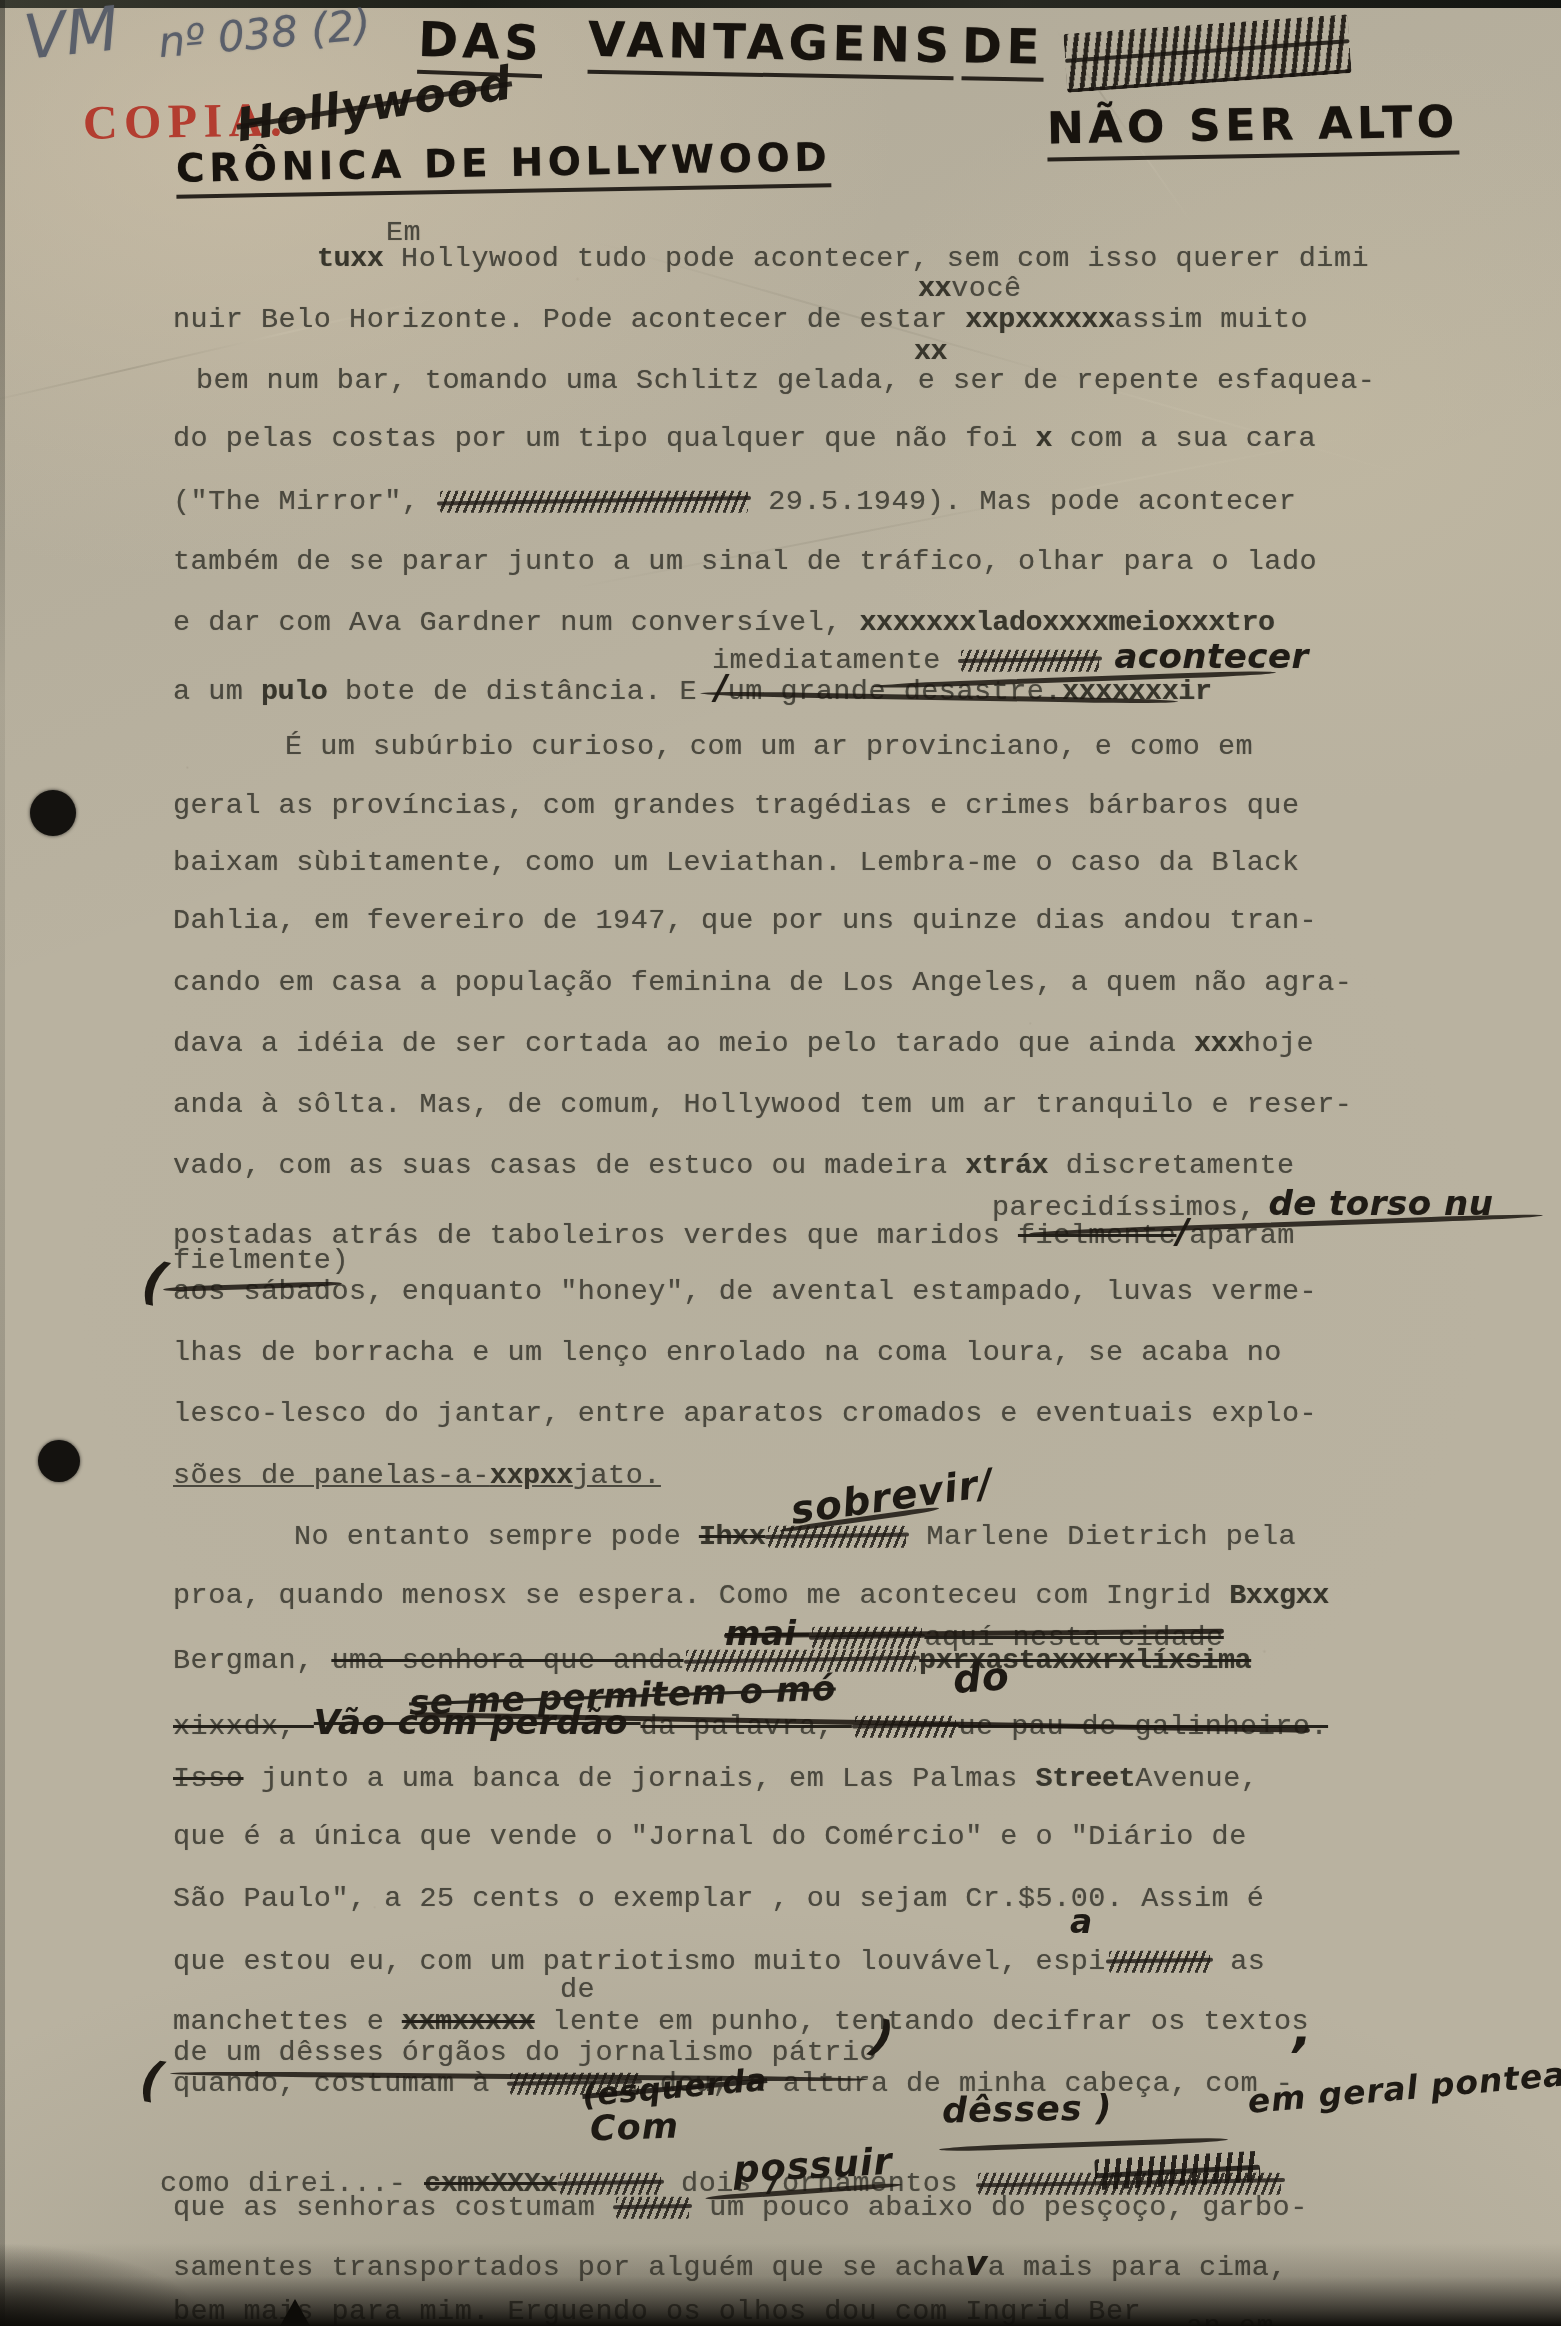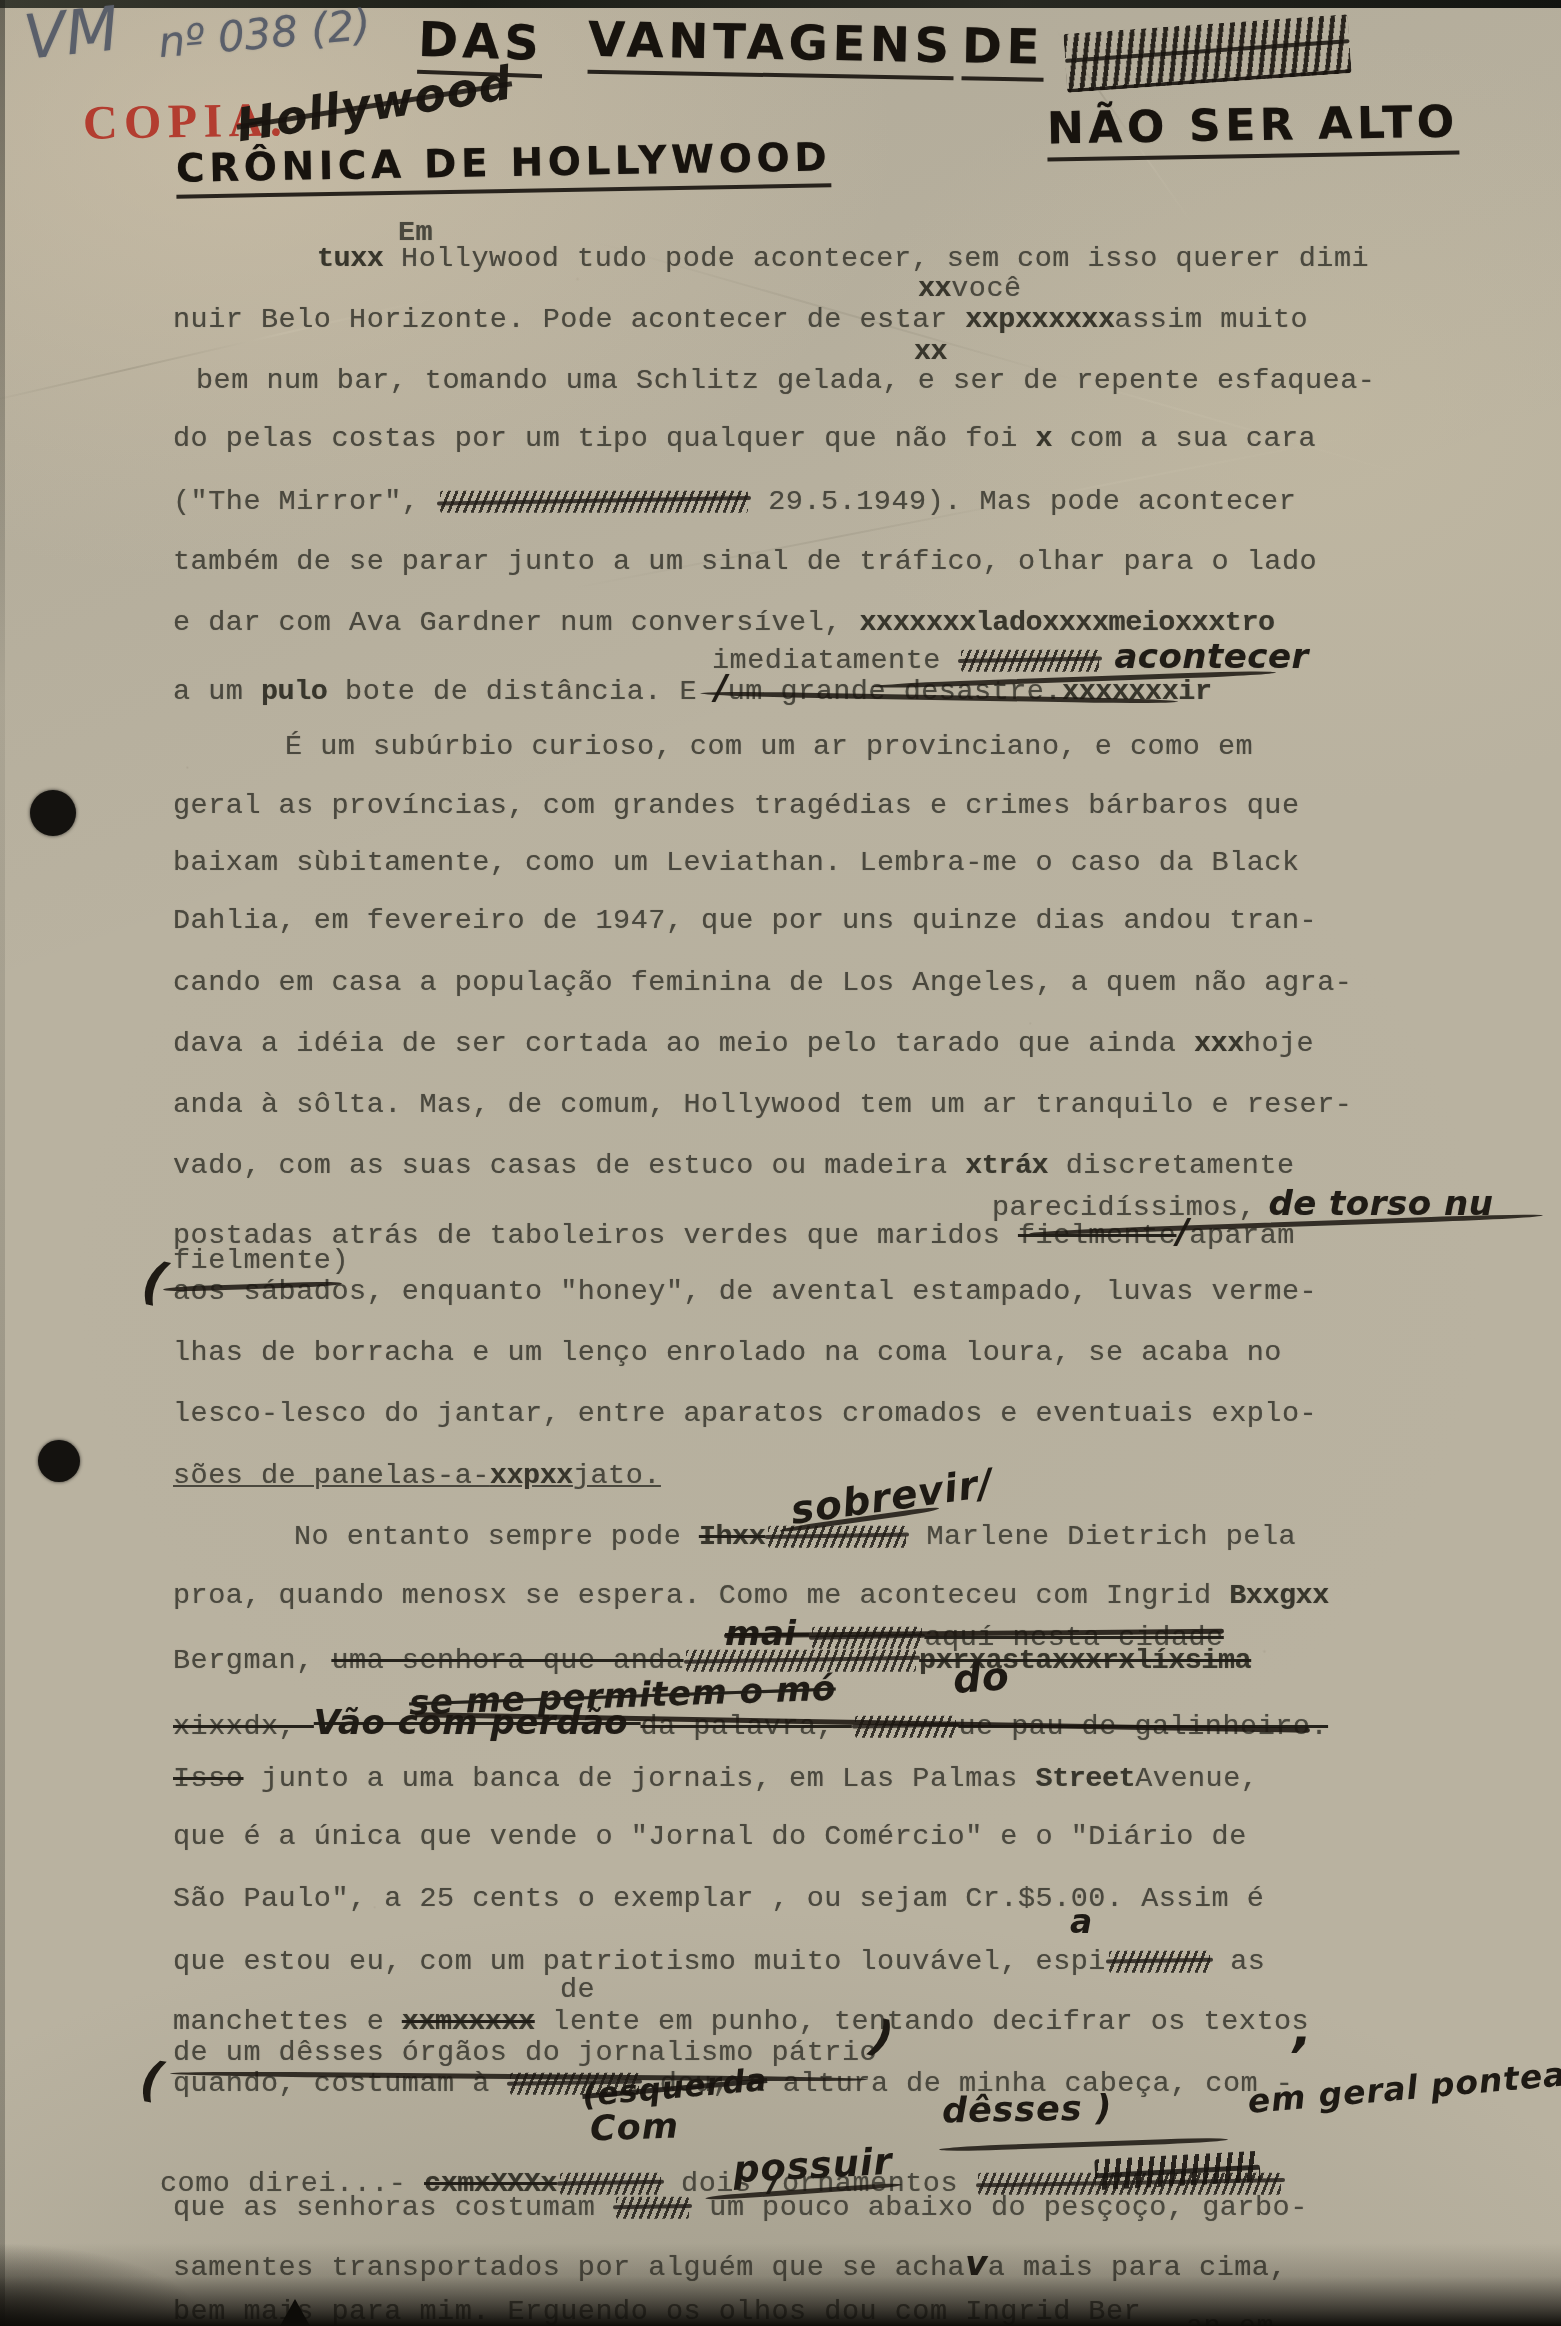--- a/index.html
+++ b/index.html
@@ -51,21 +51,21 @@
 
 <div class="page">
   <div class="edge-top"></div>
   <div class="edge-left"></div>
   <div class="grain"></div>
   <div class="crease" style="left:-27.5px;top:404px;width:478px;transform:rotate(-13deg);opacity:.5;"></div>
   <div class="crease" style="left:588px;top:239px;width:872px;transform:rotate(16deg);opacity:.35;"></div>
   <div class="crease" style="left:569px;top:588px;width:808px;transform:rotate(-11deg);opacity:.35;"></div>
   <div class="crease" style="left:1056px;top:27.5px;width:239px;transform:rotate(55deg);opacity:.4;"></div>
   <div>
-      <div class="tline" style="left: 398px; top: 219px; font-weight: bold;"><span class="t">Em</span></div>
+      <div class="tline" style="left: 386px; top: 219px;"><span class="t">Em</span></div>
       <div class="tline" style="left: 317px; top: 245px;"><span class="o">tuxx</span><span class="t"> Hollywood tudo pode acontecer, sem com isso querer dimi</span></div>
       <div class="tline" style="left: 918px; top: 275px;"><span class="o">xx</span><span class="t">você</span></div>
       <div class="tline" style="left: 173px; top: 306px;"><span class="t">nuir Belo Horizonte. Pode acontecer de estar </span><span class="o">xxpxxxxxx</span><span class="t">assim muito</span></div>
       <div class="tline" style="left: 914px; top: 338px;"><span class="o">xx</span></div>
       <div class="tline" style="left: 173px; top: 367px; margin-left: 23px;"><span class="t">bem num bar, tomando uma Schlitz gelada, e ser de repente esfaquea-</span></div>
       <div class="tline" style="left: 173px; top: 425px;"><span class="t">do pelas costas por um tipo qualquer que não foi </span><span class="o">x</span><span class="t"> com a sua cara</span></div>
       <div class="tline" style="left: 173px; top: 487px;"><span class="t">("The Mirror", </span><span class="sc" style="width: 308px;"></span><span class="t"> 29.5.1949). Mas pode acontecer</span></div>
       <div class="tline" style="left: 173px; top: 548px;"><span class="t">também de se parar junto a um sinal de tráfico, olhar para o lado</span></div>
       <div class="tline" style="left: 173px; top: 609px;"><span class="t">e dar com Ava Gardner num conversível, </span><span class="o">xxxxxxxladoxxxxmeioxxxtro</span></div>
       <div class="tline" style="left: 712px; top: 639px;"><span class="t">imediatamente </span><span class="sc" style="width: 138px;"></span><span class="hand"> acontecer</span></div>

